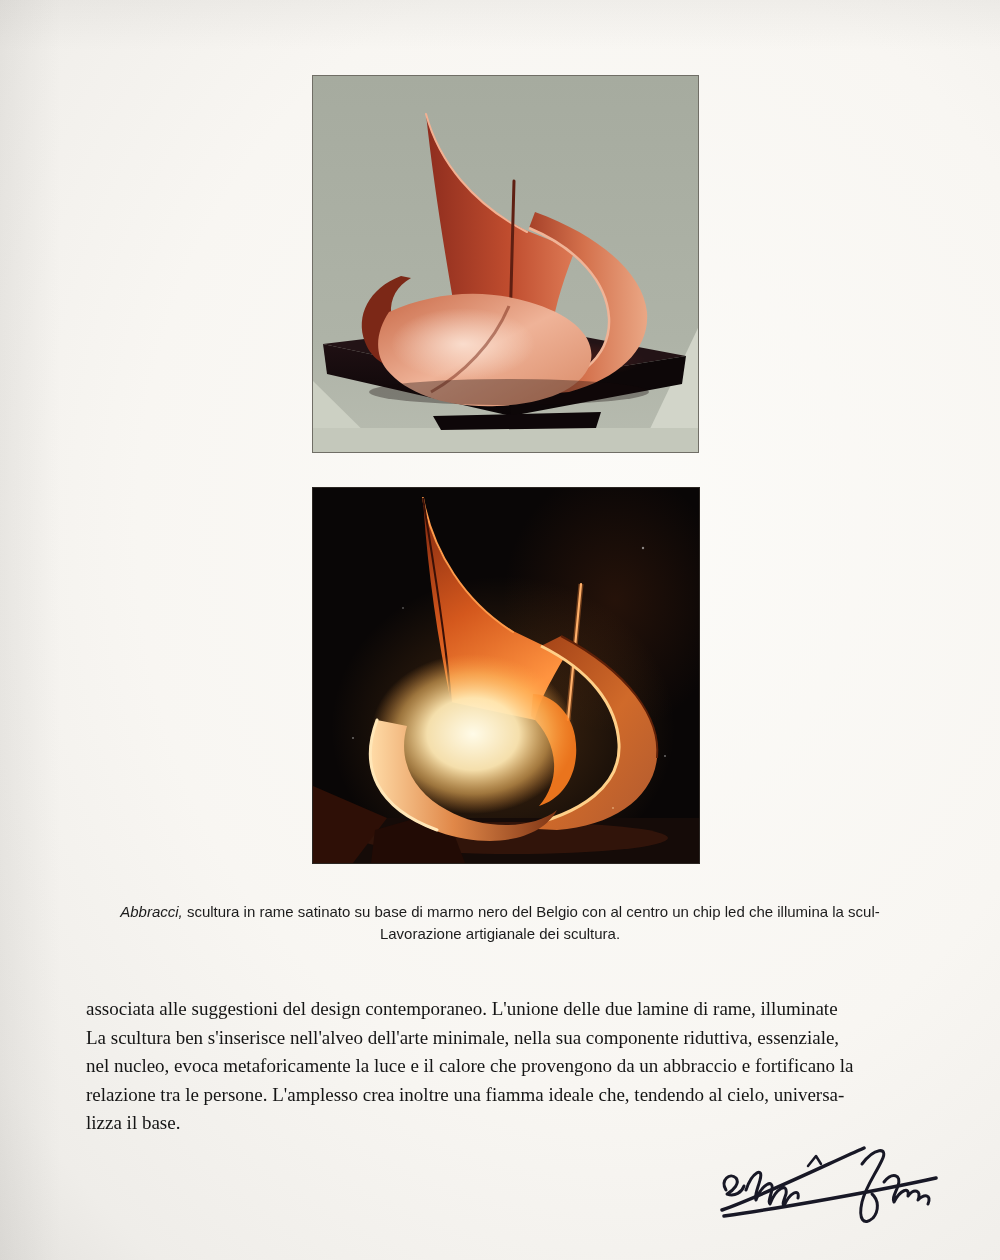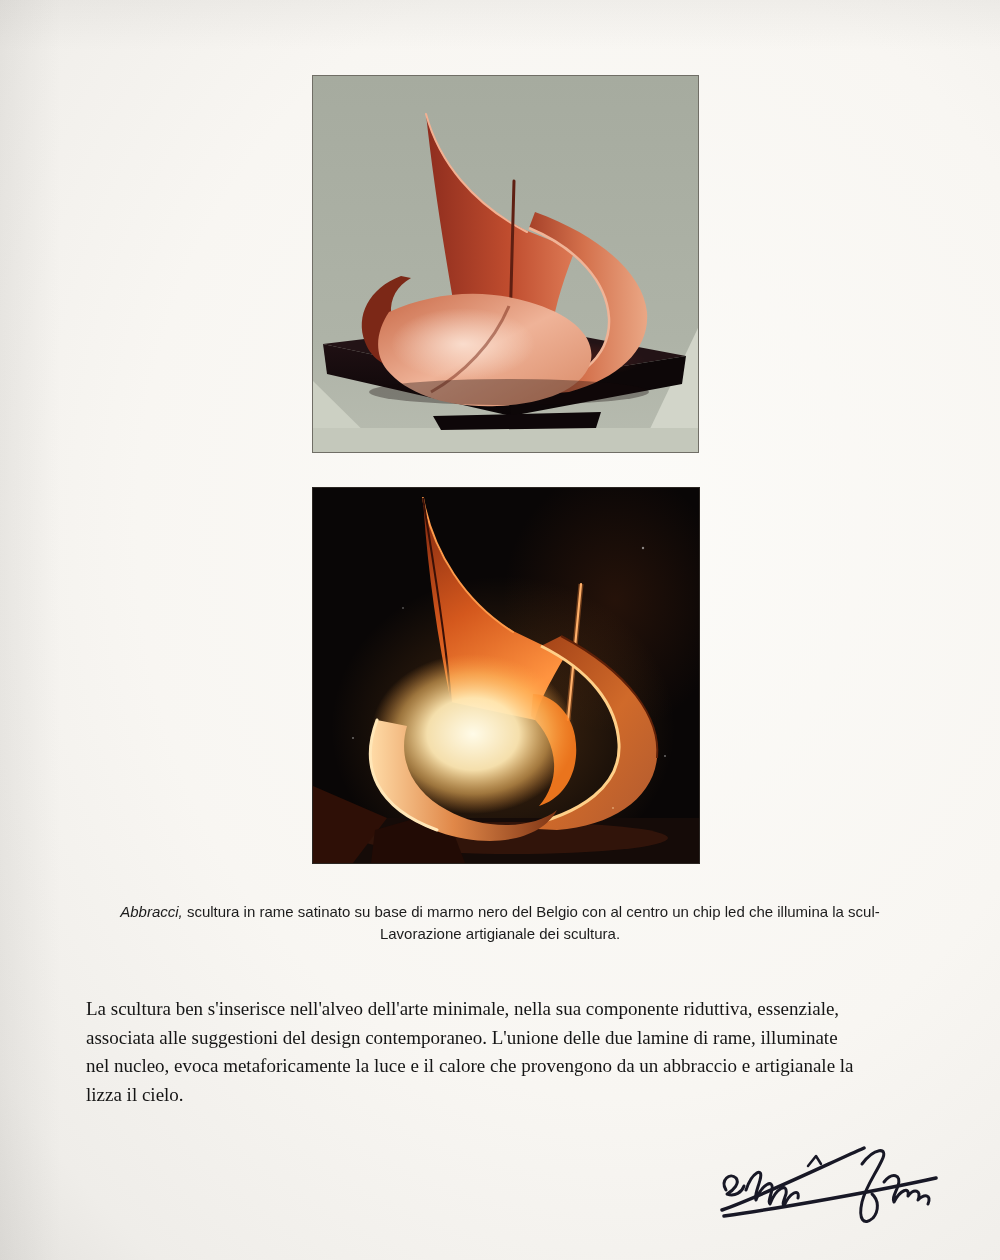--- a/index.html
+++ b/index.html
@@ -175,24 +175,25 @@
       <circle cx="90" cy="120" r="1" fill="#ffffff" opacity="0.3"></circle>
     </svg>
   </div>
 
   <div class="caption">
     <div class="cap-line"><span class="cap-title">Abbracci,</span><span> scultura in rame satinato su base di marmo nero del Belgio con al centro un chip led che illumina la scul-</span></div>
     <div class="cap-line">Lavorazione artigianale dei scultura.</div>
   </div>
 
   <div class="bodytext">
+    <div class="b-line">associata alle suggestioni del design contemporaneo. L'unione delle due lamine di rame, illuminate</div>
     <div class="b-line">La scultura ben s'inserisce nell'alveo dell'arte minimale, nella sua componente riduttiva, essenziale,</div>
-    <div class="b-line">associata alle suggestioni del design contemporaneo. L'unione delle due lamine di rame, illuminate</div>
-    <div class="b-line">nel nucleo, evoca metaforicamente la luce e il calore che provengono da un abbraccio e artigianale la</div>
-    <div class="b-line">lizza il cielo.</div>
+    <div class="b-line">nel nucleo, evoca metaforicamente la luce e il calore che provengono da un abbraccio e fortificano la</div>
+    <div class="b-line">relazione tra le persone. L'amplesso crea inoltre una fiamma ideale che, tendendo al cielo, universa-</div>
+    <div class="b-line">lizza il base.</div>
   </div>
 
   <div class="signature" role="img" aria-label="firma autografa dell'artista">
     <svg width="235" height="85" viewBox="0 0 235 85">
       <g stroke="#181826" fill="none" stroke-linecap="round" stroke-linejoin="round">
         <path stroke-width="3" d="M14,50 C8,40 18,32 24,38 C28,43 22,50 15,54 C23,57 30,52 32,46"></path>
         <path stroke-width="3" d="M34,50 C40,32 52,26 48,40 C46,48 42,56 44,60 C50,44 62,38 60,50 C58,58 56,62 58,64 C64,48 76,42 74,54 C72,60 70,64 72,66 C78,52 88,48 86,58"></path>
         <path stroke-width="3.5" d="M10,70 C50,56 120,22 152,8"></path>
         <path stroke-width="2.5" d="M96,26 L104,16 L109,24"></path>
         <path stroke-width="3" d="M150,24 C162,8 177,6 170,20 C163,35 154,46 150,62 C146,80 152,86 161,78 C167,71 167,60 160,54"></path>

